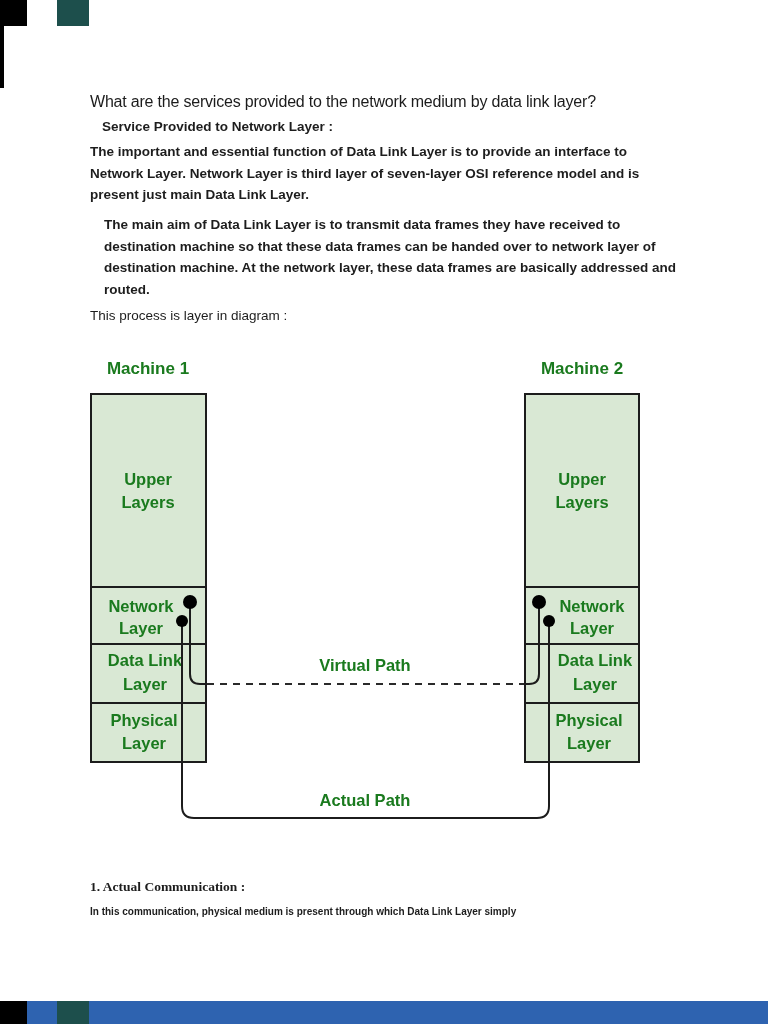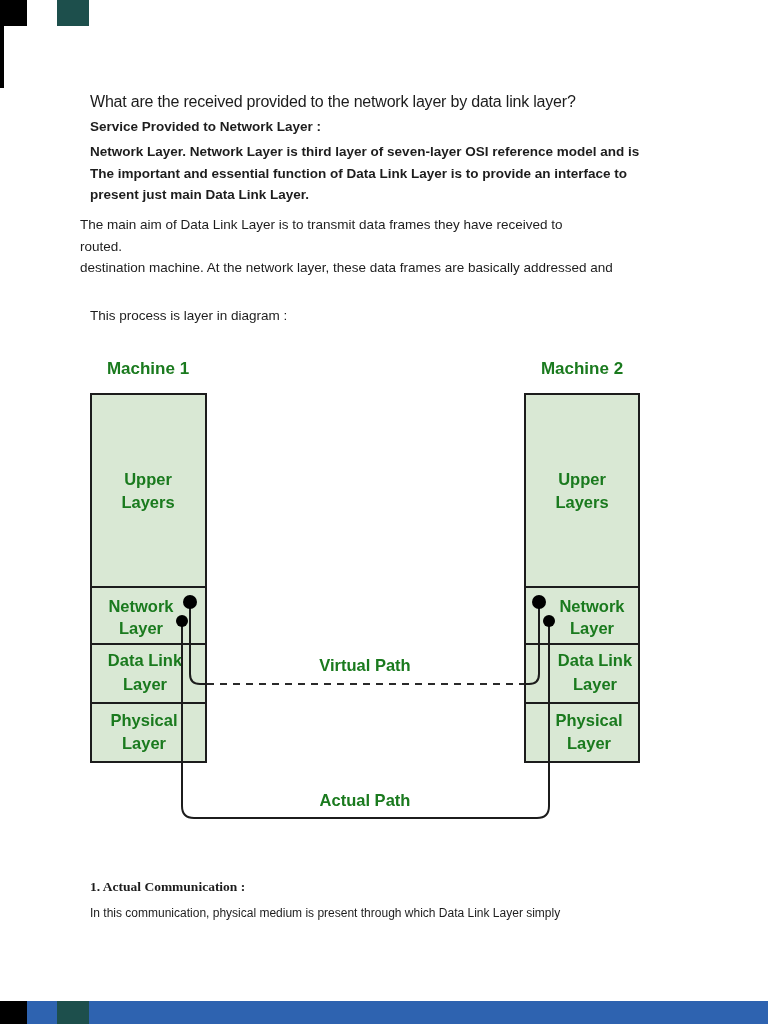--- a/index.html
+++ b/index.html
@@ -11,26 +11,26 @@
   
   .corner-black{left:0;top:0;width:27px;height:26px;background:#000;}
   .left-strip{left:0;top:0;width:4px;height:88px;background:#000;}
   .top-teal{left:57px;top:0;width:32px;height:26px;background:#1d4f4c;}
   .footer-bar{left:0;top:1001px;width:768px;height:23px;background:#2e63b0;}
   .footer-black{left:0;top:1001px;width:27px;height:23px;background:#000;}
   .footer-teal{left:57px;top:1001px;width:32px;height:23px;background:#1d4f4c;}
   
   .q-title{left:90px;top:93px;width:640px;font-size:16px;font-weight:normal;
            letter-spacing:-0.2px;color:#1c1c1c;white-space:nowrap;}
-  .subheading{left:90px;top:119px;font-size:13.5px;font-weight:bold;white-space:nowrap;}
+  .subheading{left:102px;top:119px;font-size:13.5px;font-weight:bold;white-space:nowrap;}
   .bold-para{left:90px;top:141px;font-size:13.5px;font-weight:bold;line-height:21.5px;}
-  .para{left:80px;top:214px;font-size:13.5px;font-weight:normal;line-height:21.5px;}
+  .para{left:104px;top:214px;font-size:13.5px;font-weight:bold;line-height:21.5px;}
   .caption{left:90px;top:308px;font-size:13.5px;white-space:nowrap;}
   .sec-head{left:90px;top:879px;font-size:13.5px;font-weight:bold;white-space:nowrap;font-family:Liberation Serif, serif;}
-  .sec-text{left:90px;top:906px;font-size:12px;font-weight:normal;white-space:nowrap;text-align:center;}
+  .sec-text{left:90px;top:906px;font-size:10px;font-weight:bold;white-space:nowrap;text-align:center;}
   .line{display:block;white-space:nowrap;}
   
   .diagram{left:0;top:340px;}
   .g-title{font:bold 17px "Liberation Sans",sans-serif;fill:#1a7a1e;}
   .g-label{font:bold 16.5px "Liberation Sans",sans-serif;fill:#1a7a1e;}
   .box{fill:#d9e8d4;stroke:#1c1c1c;stroke-width:2;}
   .divider{stroke:#1c1c1c;stroke-width:2;}
   .wire{stroke:#1c1c1c;stroke-width:2;fill:none;}
   .dashed{stroke:#2a2a2a;stroke-width:2;stroke-dasharray:7,6;}
   .dot{fill:#000;}
@@ -38,33 +38,34 @@
 </head>
 <body>
 
 <div class="abs corner-black"></div>
 <div class="abs left-strip"></div>
 <div class="abs top-teal"></div>
 <div class="abs footer-bar"></div>
 <div class="abs footer-black"></div>
 <div class="abs footer-teal"></div>
 
-<div class="abs q-title">What are the received provided to the network layer by data link layer?</div>
+<div class="abs q-title">What are the services provided to the network medium by data link layer?</div>
 <div class="abs subheading">Service Provided to Network Layer :</div>
 
 <div class="abs bold-para">
+  <span class="line">The important and essential function of Data Link Layer is to provide an interface to</span>
   <span class="line">Network Layer. Network Layer is third layer of seven-layer OSI reference model and is</span>
-  <span class="line">The important and essential function of Data Link Layer is to provide an interface to</span>
   <span class="line">present just main Data Link Layer.</span>
 </div>
 
 <div class="abs para">
   <span class="line">The main aim of Data Link Layer is to transmit data frames they have received to</span>
+  <span class="line">destination machine so that these data frames can be handed over to network layer of</span>
+  <span class="line">destination machine. At the network layer, these data frames are basically addressed and</span>
   <span class="line">routed.</span>
-  <span class="line">destination machine. At the network layer, these data frames are basically addressed and</span>
 </div>
 
 <div class="abs caption">This process is layer in diagram :</div>
 
 <svg class="abs diagram" width="768" height="500" viewBox="0 340 768 500" xmlns="http://www.w3.org/2000/svg">
 
   <text class="g-title" x="148" y="374" text-anchor="middle">Machine 1</text>
   <text class="g-title" x="582" y="374" text-anchor="middle">Machine 2</text>
 
   <rect class="box" x="91" y="394" width="115" height="368"></rect>

